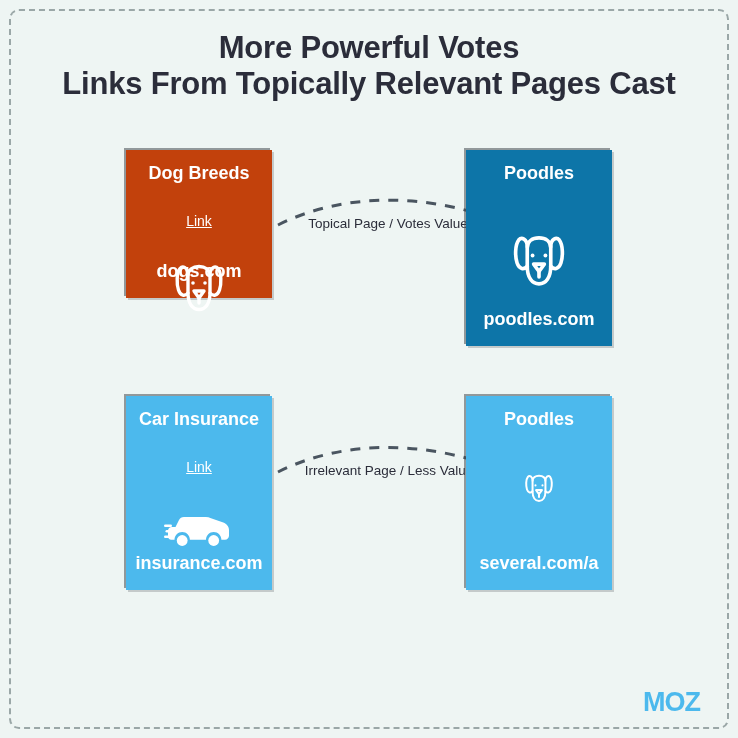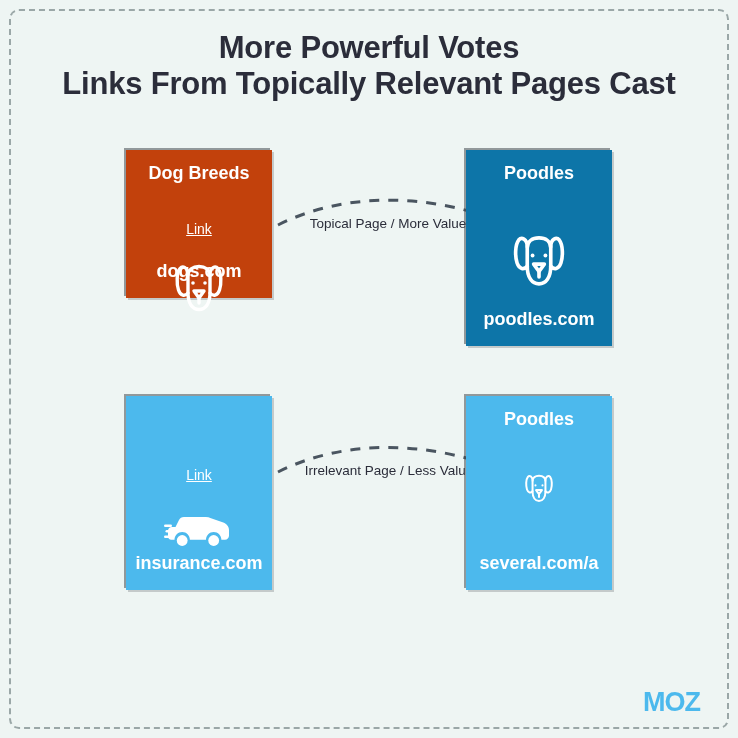--- a/index.html
+++ b/index.html
@@ -35,21 +35,21 @@
     position:absolute;
     box-sizing:border-box;
     box-shadow:-2px -2px 0 0 rgba(70,75,80,.55), 2px 2px 0 0 rgba(70,75,80,.25);
   }
   .card .card-title{
     position:absolute;left:0;right:0;top:13px;
     text-align:center;
     font-size:18px;font-weight:bold;color:#ffffff;
   }
   .card .card-link{
-    position:absolute;left:0;right:0;top:71px;
+    position:absolute;left:0;right:0;top:63px;
     text-align:center;
     font-size:14px;color:#ffffff;
     text-decoration:underline;
   }
   .card .card-url{
     position:absolute;left:0;right:0;bottom:16px;
     text-align:center;
     font-size:18px;font-weight:bold;color:#ffffff;
   }
   .card .card-icon{
@@ -112,41 +112,42 @@
     </div>
     <div class="card-url">dogs.com</div>
   </div>
 
   <div class="arrow-wrap" style="left:272px;top:185px;width:248px;height:60px;">
     <svg width="248" height="60" viewBox="0 0 248 60">
       <path d="M6 40 C70 8, 150 8, 222 34" fill="none" stroke="#4a5560" stroke-width="3" stroke-dasharray="10 9" stroke-linecap="butt"></path>
       <path d="M212 22 L231 35 L214 42" fill="none" stroke="#6b3a32" stroke-width="3.4" stroke-linecap="round" stroke-linejoin="round"></path>
     </svg>
   </div>
-  <div class="edge-label" style="left:272px;top:216px;width:232px;">Topical Page / More Value</div>
+  <div class="edge-label" style="left:272px;top:216px;width:232px;">Topical Page / Votes Value</div>
 
   <div class="card" style="left:466px;top:150px;width:146px;height:196px;background:#0d75a8;">
     <div class="card-title">Poodles</div>
     <div class="card-icon" style="top:82px;height:62px;">
       <svg width="62" height="60" viewBox="0 0 58 56" aria-hidden="true">
         <g fill="none" stroke="#ffffff" stroke-width="3.4" stroke-linecap="round" stroke-linejoin="round">
           <path d="M18 13 C18 5, 12.5 3.5, 10 6.5 C6.5 11, 6.5 22, 8.5 28 C10.5 34, 15 34.5, 18 31"></path>
           <path d="M40 13 C40 5, 45.5 3.5, 48 6.5 C51.5 11, 51.5 22, 49.5 28 C47.5 34, 43 34.5, 40 31"></path>
           <path d="M18 14 C18 7.5, 23 4.5, 29 4.5 C35 4.5, 40 7.5, 40 14 L40 31 C40 41.5, 35.5 47.5, 29 47.5 C22.5 47.5, 18 41.5, 18 31 Z"></path>
           <circle cx="23" cy="21" r="1.8" fill="#ffffff" stroke="none"></circle>
           <circle cx="35" cy="21" r="1.8" fill="#ffffff" stroke="none"></circle>
           <path d="M24 29 L34 29 L29 36 Z"></path>
           <path d="M29 36 L29 41"></path>
         </g>
       </svg>
     </div>
     <div class="card-url">poodles.com</div>
   </div>
 
   <div class="card" style="left:126px;top:396px;width:146px;height:194px;background:#4cb9ed;">
+    <div class="card-title">Car Insurance</div>
     <div class="card-link">Link</div>
     <div class="card-icon" style="top:108px;height:52px;">
       <svg width="70" height="44" viewBox="0 0 70 44" aria-hidden="true">
         <g fill="#ffffff">
           <path d="M20 9 C17.5 9, 16 10.2, 15 12 L11.5 19 L8 19 C5.6 19, 4 20.6, 4 23 L4 28.5 C4 30.4, 5.4 31.8, 7.2 31.8 L10.5 31.8 C10.5 27.4, 13.9 24, 18.2 24 C22.5 24, 25.9 27.4, 25.9 31.8 L42 31.8 C42 27.4, 45.4 24, 49.7 24 C54 24, 57.4 27.4, 57.4 31.8 L61 31.8 C63.2 31.8, 65 30, 65 27.8 L65 22 C65 18.6, 62.6 15.8, 59.3 14.6 L47 10.2 C45.3 9.4, 43.6 9, 41.8 9 Z"></path>
           <circle cx="18.2" cy="32.5" r="5.4"></circle>
           <circle cx="49.7" cy="32.5" r="5.4"></circle>
           <rect x="0" y="16.5" width="8" height="2.6" rx="1.3"></rect>
           <rect x="1.5" y="22" width="6.5" height="2.6" rx="1.3"></rect>
           <rect x="0" y="27.5" width="8" height="2.6" rx="1.3"></rect>

